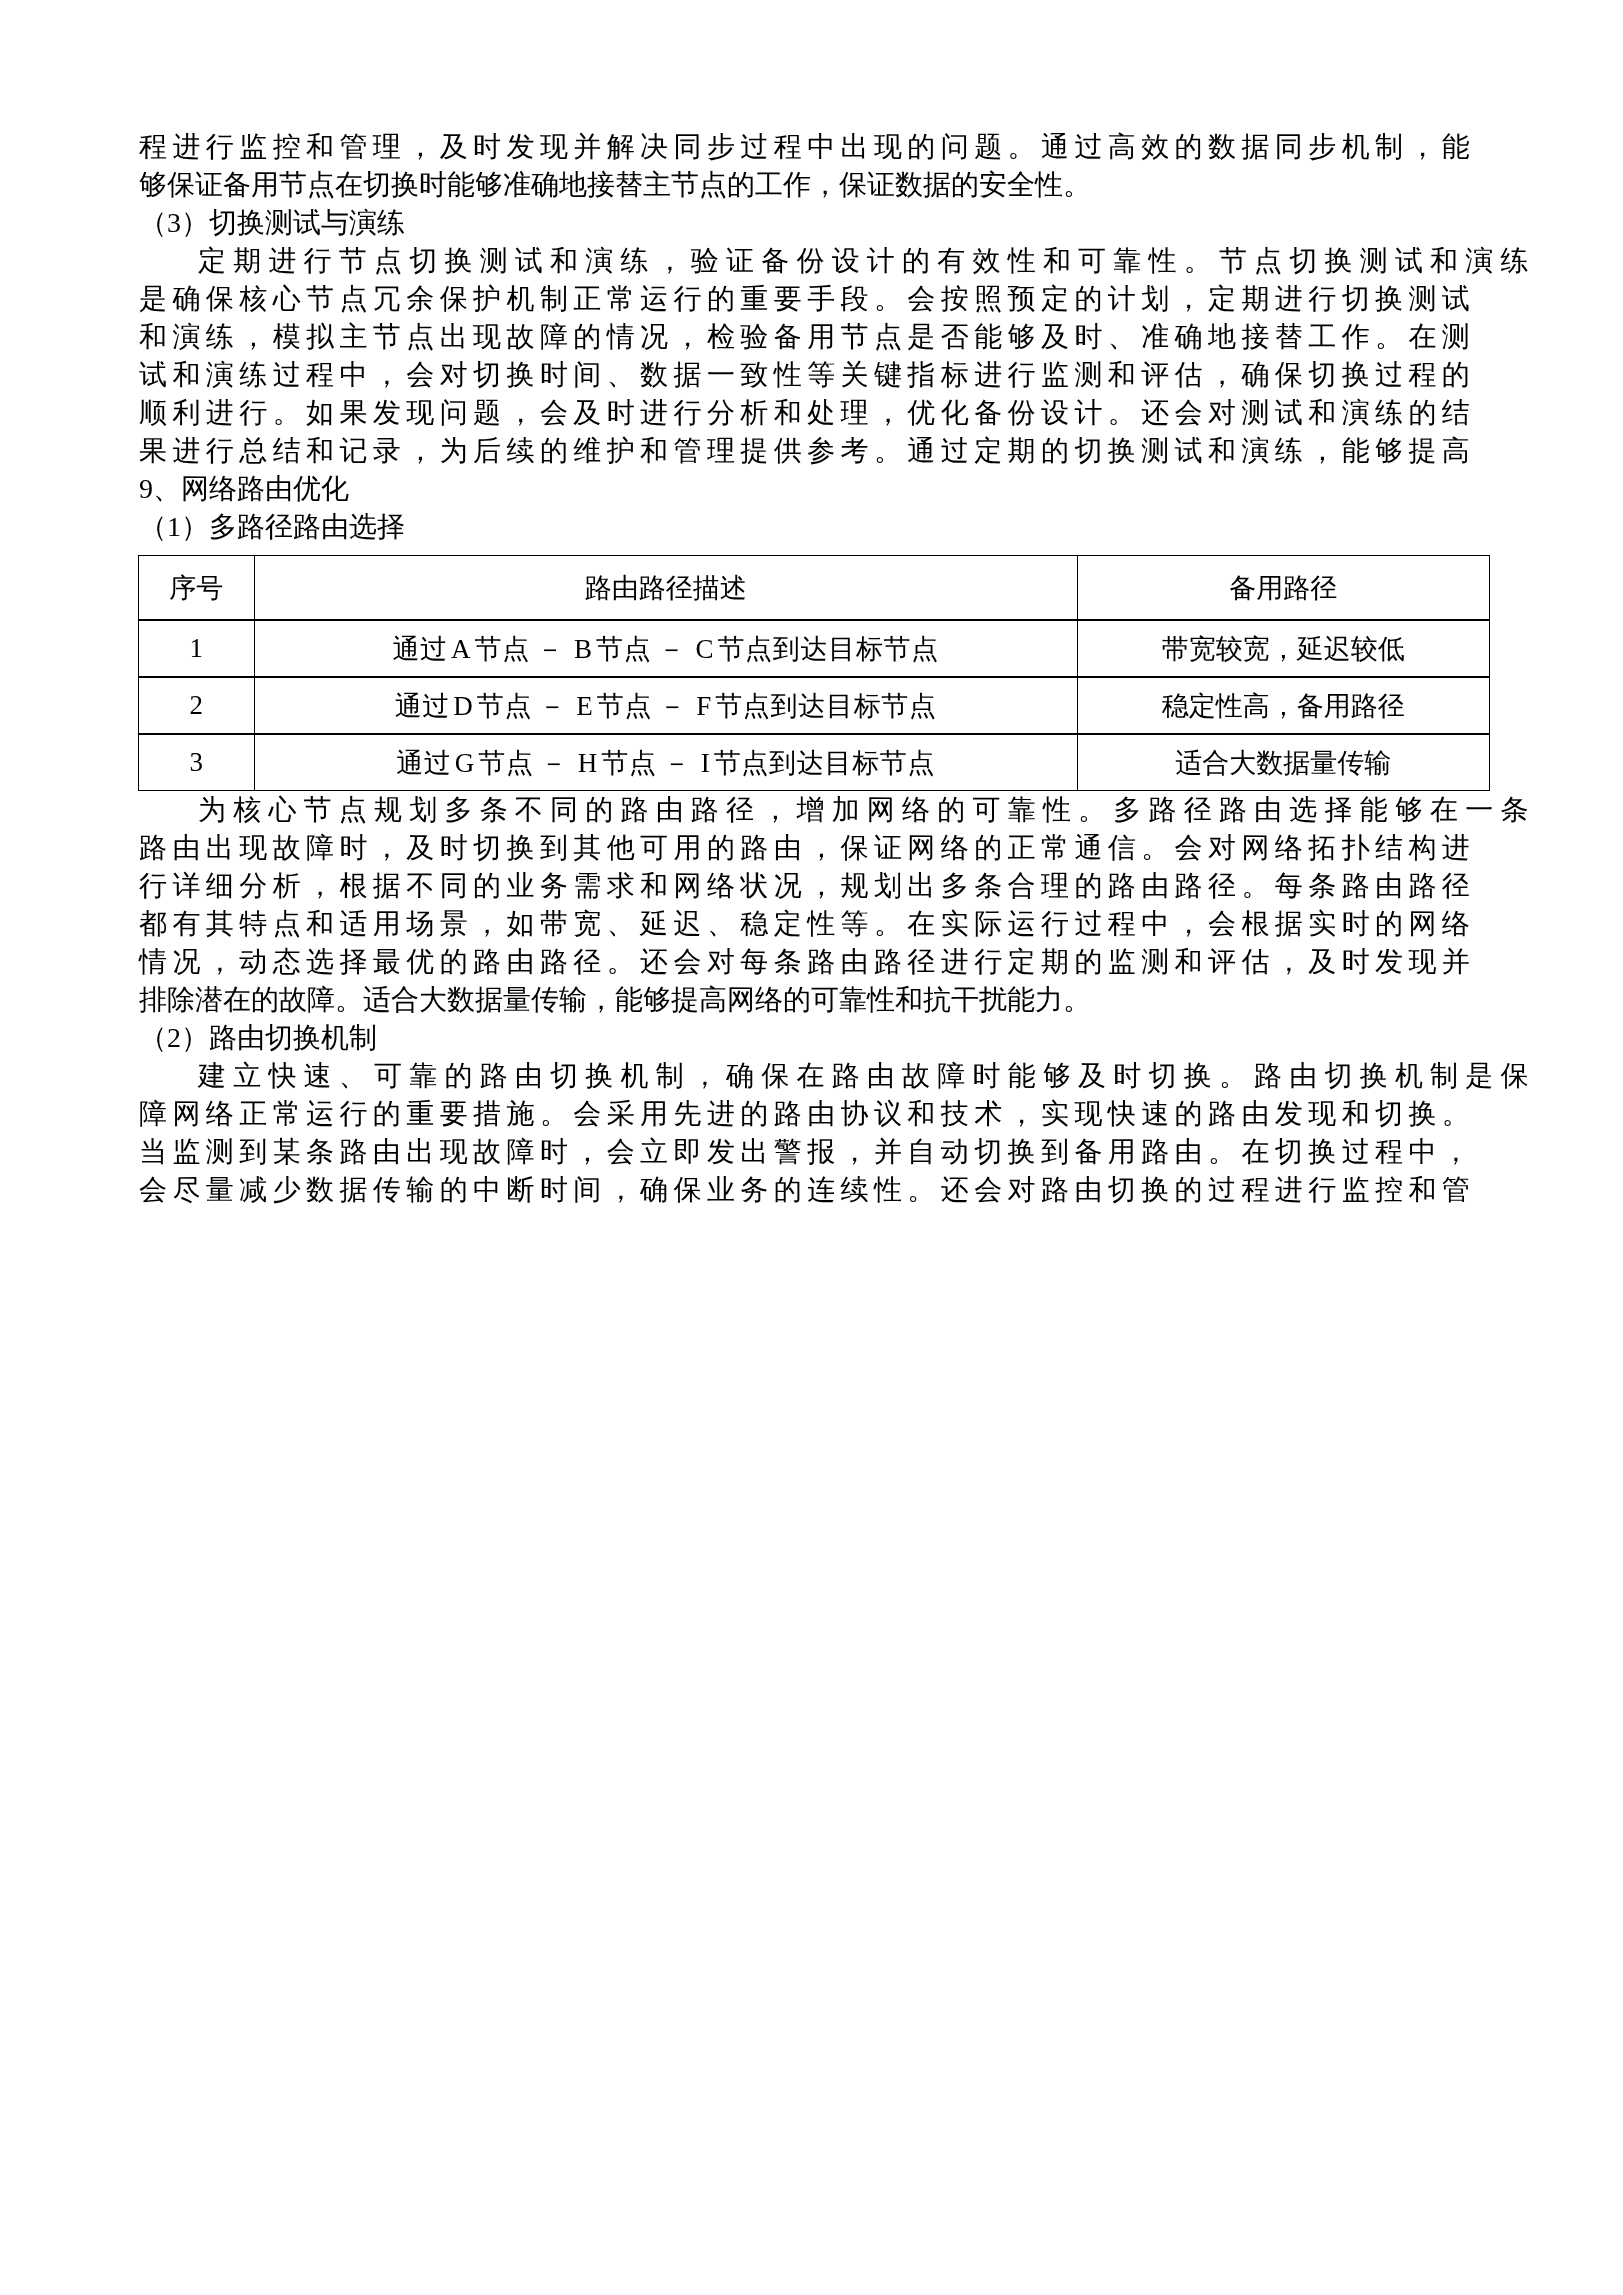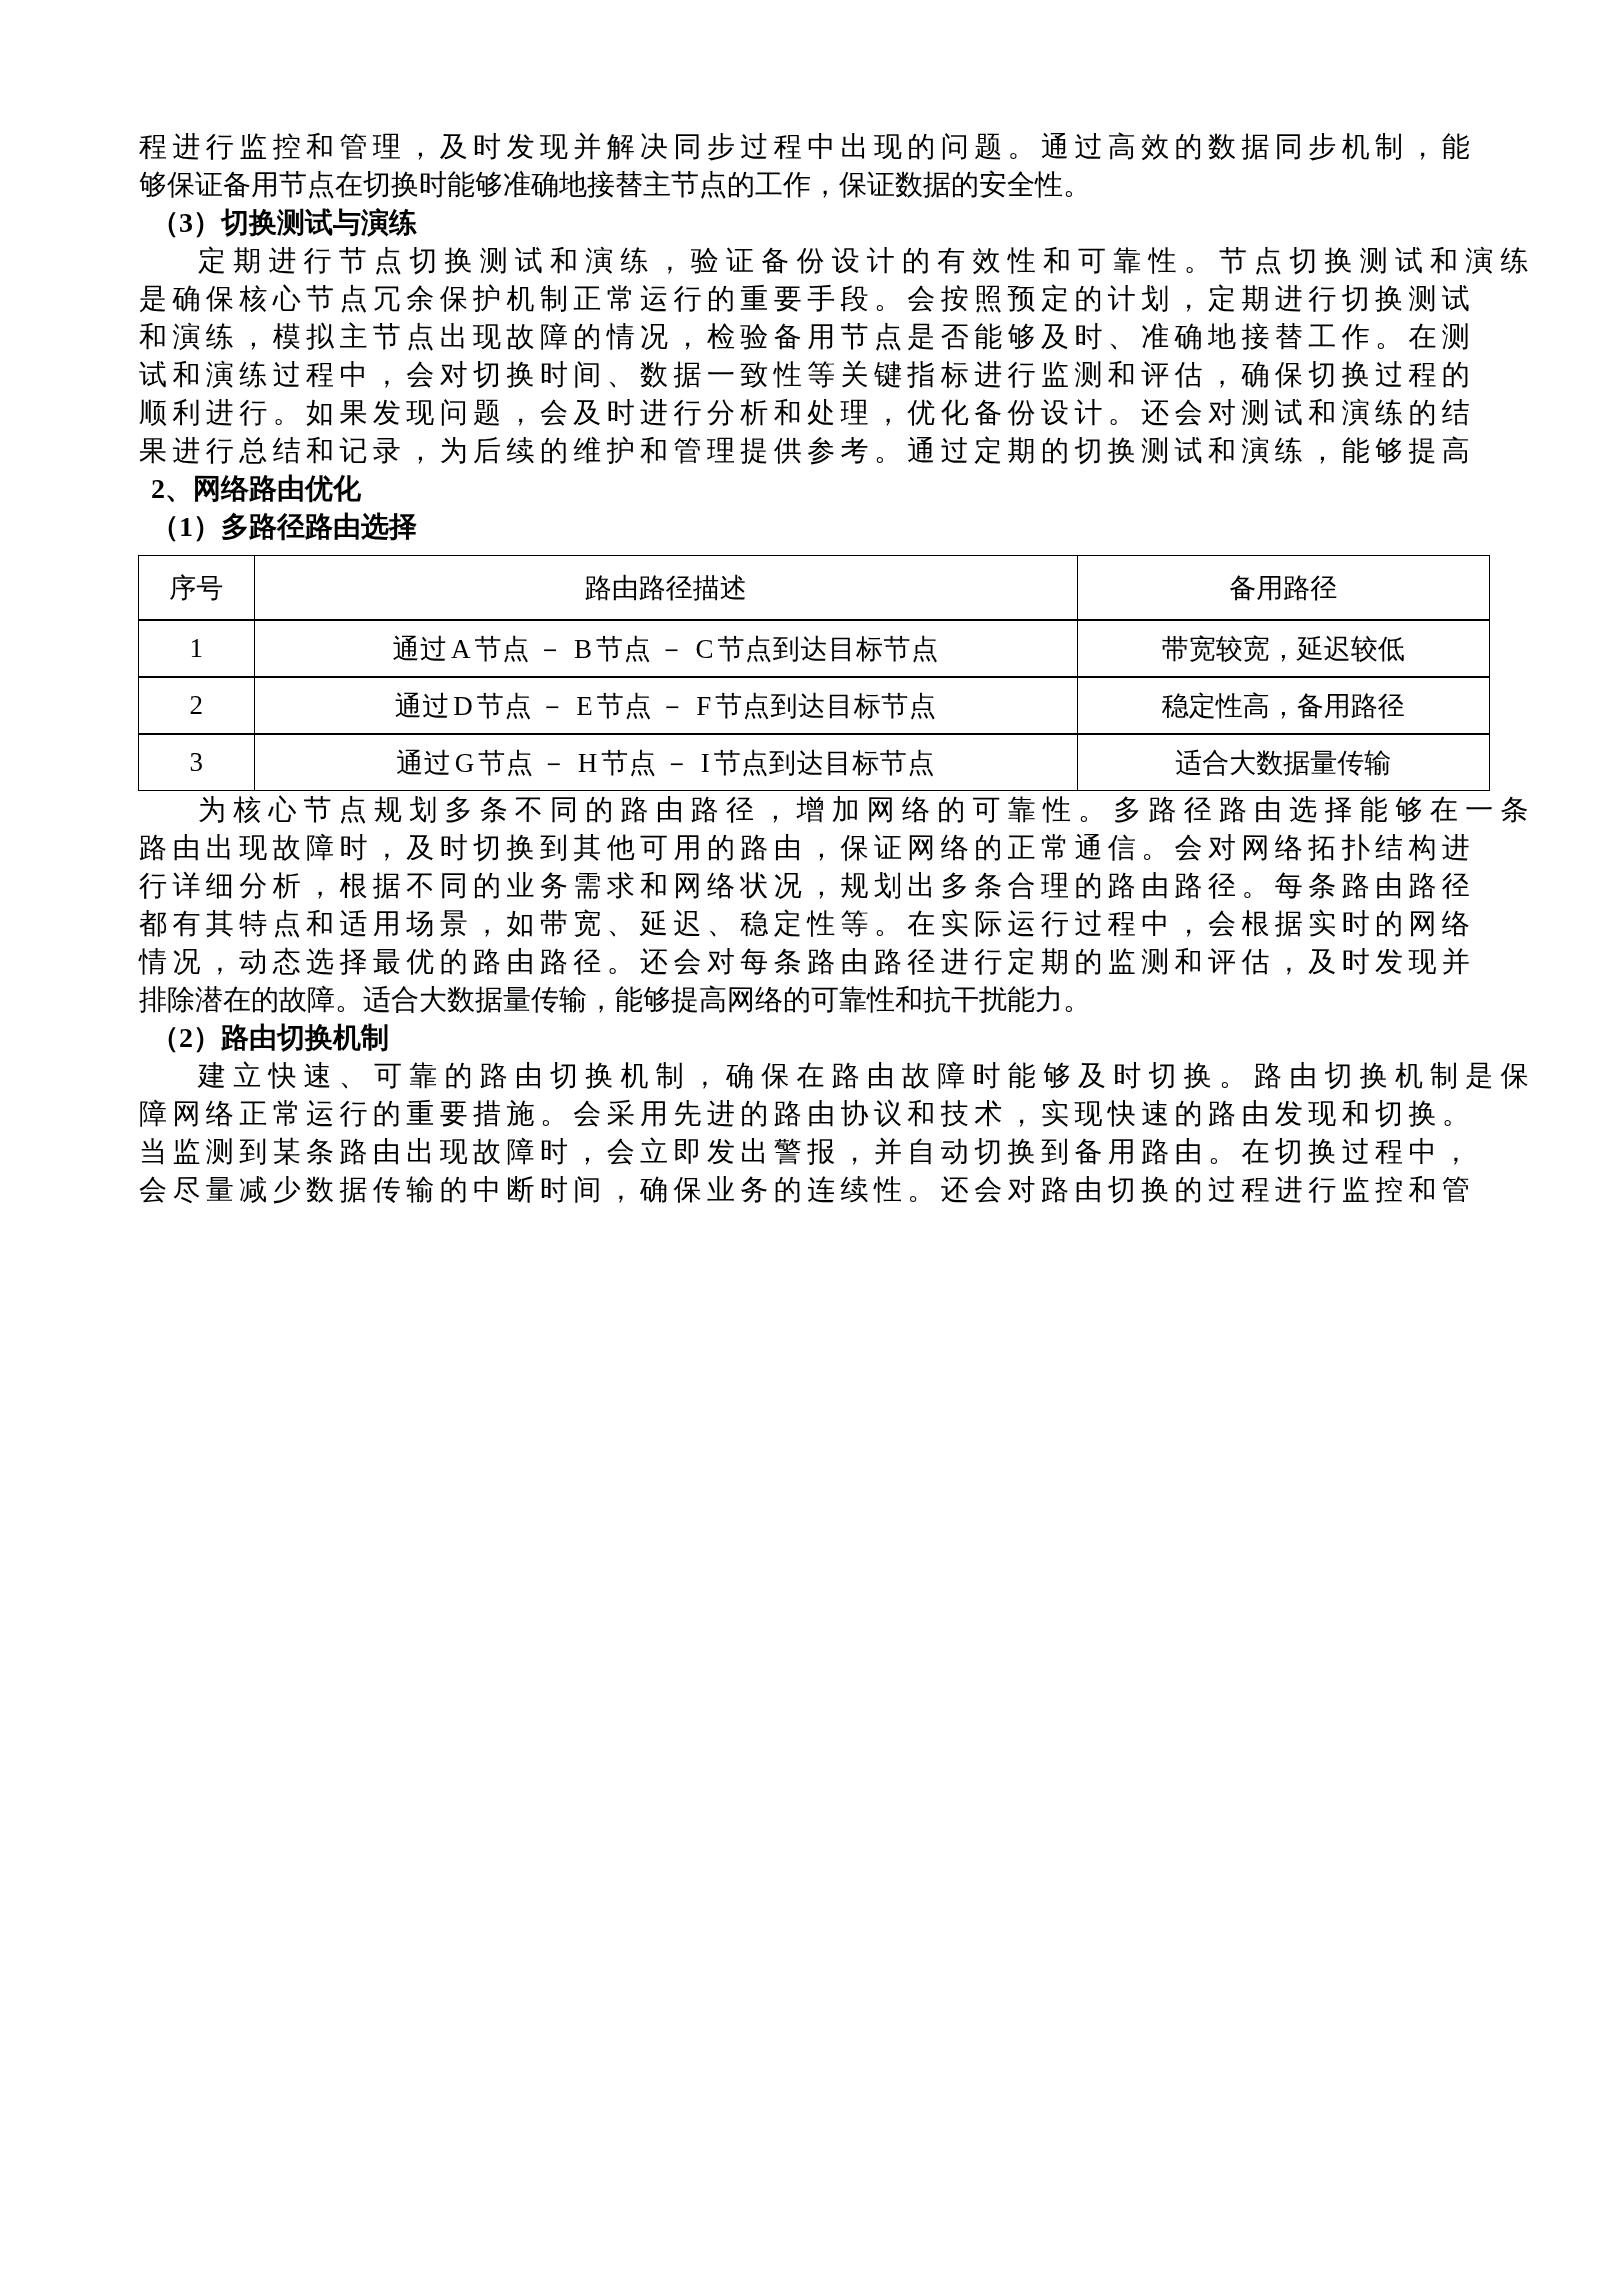--- a/index.html
+++ b/index.html
@@ -48,22 +48,21 @@
     width: 100%;
   }
   .just > span { display: inline-block; }
 
   
   .flush { display: block; }
 
   .indent2 { padding-left: 59px; }   
 
   .bold {
-    font-weight: bold;
-    margin-left: 12px;
+    font-weight: normal;
   }
 
   .gap-sm { height: 9.2px; }
 
   
   .tbl-wrap {
     width: 1348px;
     margin-left: -1.3px;
   }
   table.route-table {
@@ -407,21 +406,21 @@
           <span>练</span>
           <span>，</span>
           <span>能</span>
           <span>够</span>
           <span>提</span>
           <span>高</span>
         </div>
     </div>
 
     <div class="line flush bold">
-      <span>2、网络路由优化</span>
+      <span>9、网络路由优化</span>
     </div>
 
     <div class="line flush bold">
       <span>（1）多路径路由选择</span>
     </div>
 
     <div class="gap-sm"></div>
 
     <div class="tbl-wrap">
       <table class="route-table">

